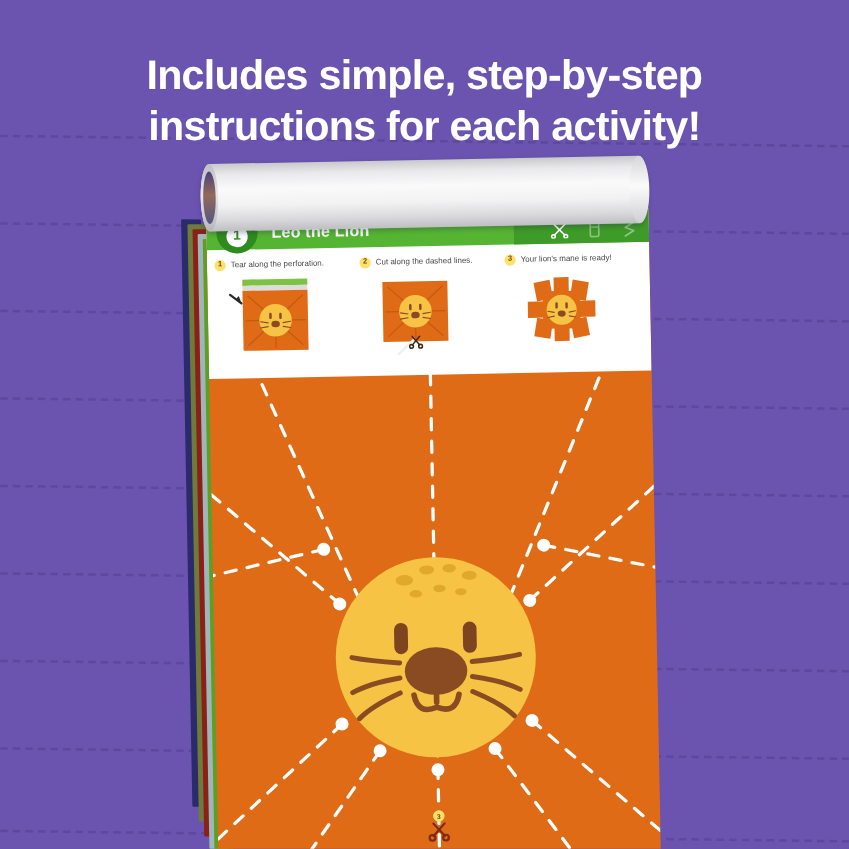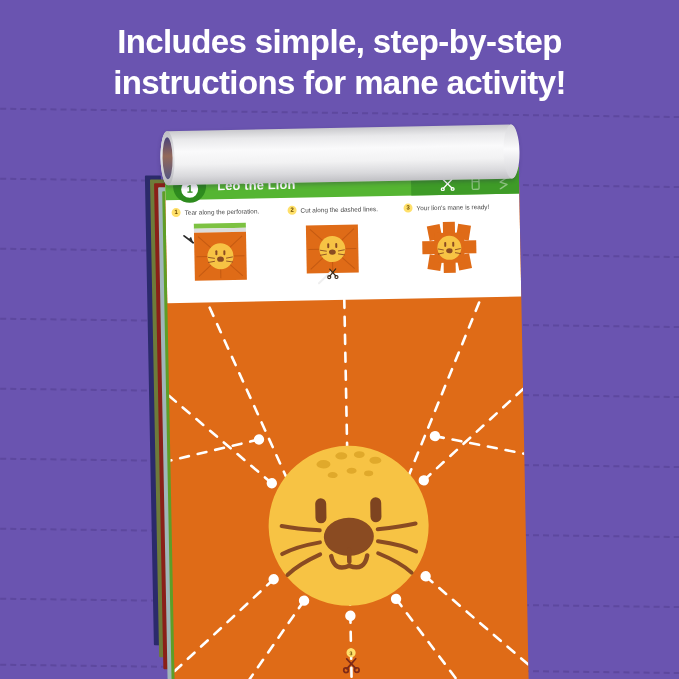--- a/index.html
+++ b/index.html
@@ -12,21 +12,21 @@
 
   
   .bg-dashes{position:absolute;inset:0;}
   .bg-dash{
     position:absolute;left:-30px;width:760px;height:0;
     border-top:2px dashed #5B469B;opacity:.85;
   }
 
   
   .headline{
-    position:absolute;left:0;top:22px;width:679px;
+    position:absolute;left:0;top:40px;width:679px;
     text-align:center;color:#FFFFFF;
     font-weight:bold;font-size:33px;line-height:1.24;
     letter-spacing:-0.6px;
   }
   .headline div{display:block;}
 
   
   .pad{
     position:absolute;left:150px;top:128px;width:368px;height:560px;
     transform:rotate(-1.1deg);transform-origin:50% 0%;
@@ -139,21 +139,21 @@
     <div class="bg-dash" style="top:322px;transform:rotate(.7deg);"></div>
     <div class="bg-dash" style="top:392px;transform:rotate(.7deg);"></div>
     <div class="bg-dash" style="top:462px;transform:rotate(.7deg);"></div>
     <div class="bg-dash" style="top:532px;transform:rotate(.7deg);"></div>
     <div class="bg-dash" style="top:602px;transform:rotate(.7deg);"></div>
     <div class="bg-dash" style="top:668px;transform:rotate(.7deg);"></div>
   </div>
 
   <div class="headline">
     <div>Includes simple, step-by-step</div>
-    <div>instructions for mane activity!</div>
+    <div>instructions for each activity!</div>
   </div>
 
   <div class="pad">
 
     <div class="sheet s1"></div>
     <div class="sheet s2"></div>
     <div class="sheet s3"></div>
     <div class="sheet s4"></div>
     <div class="sheet s5"></div>
 

